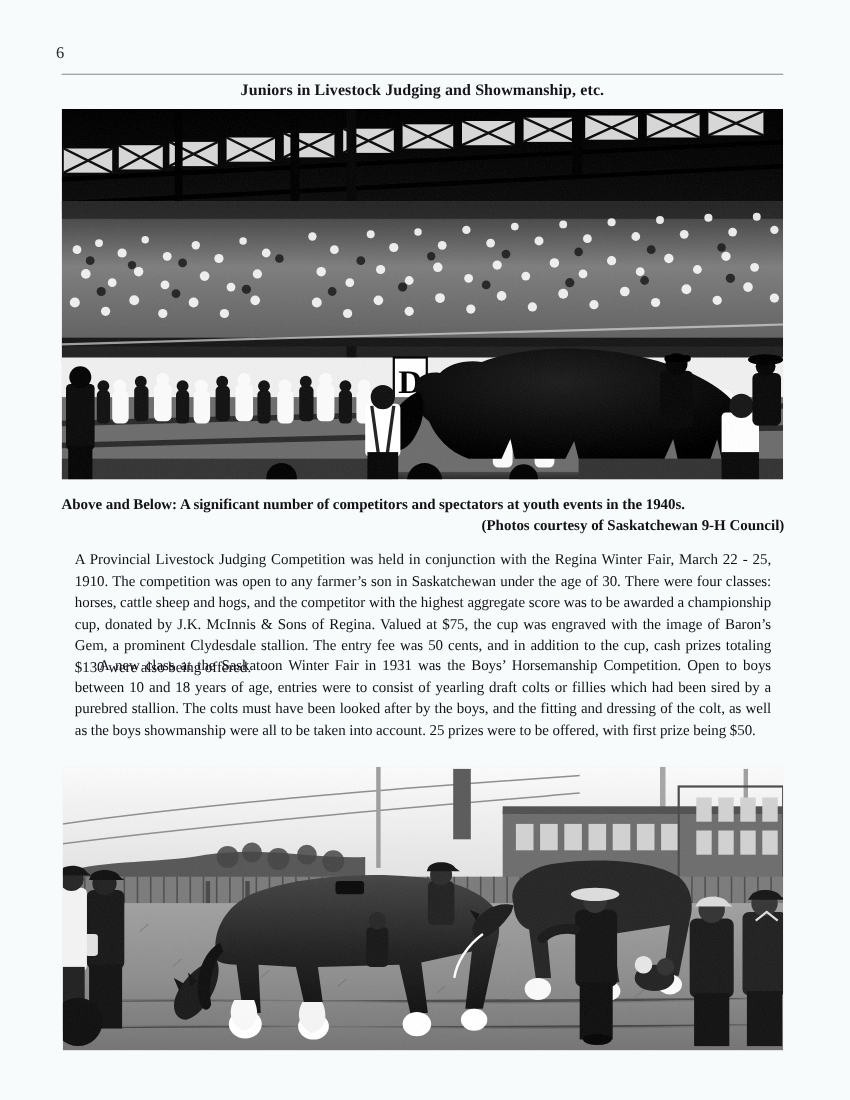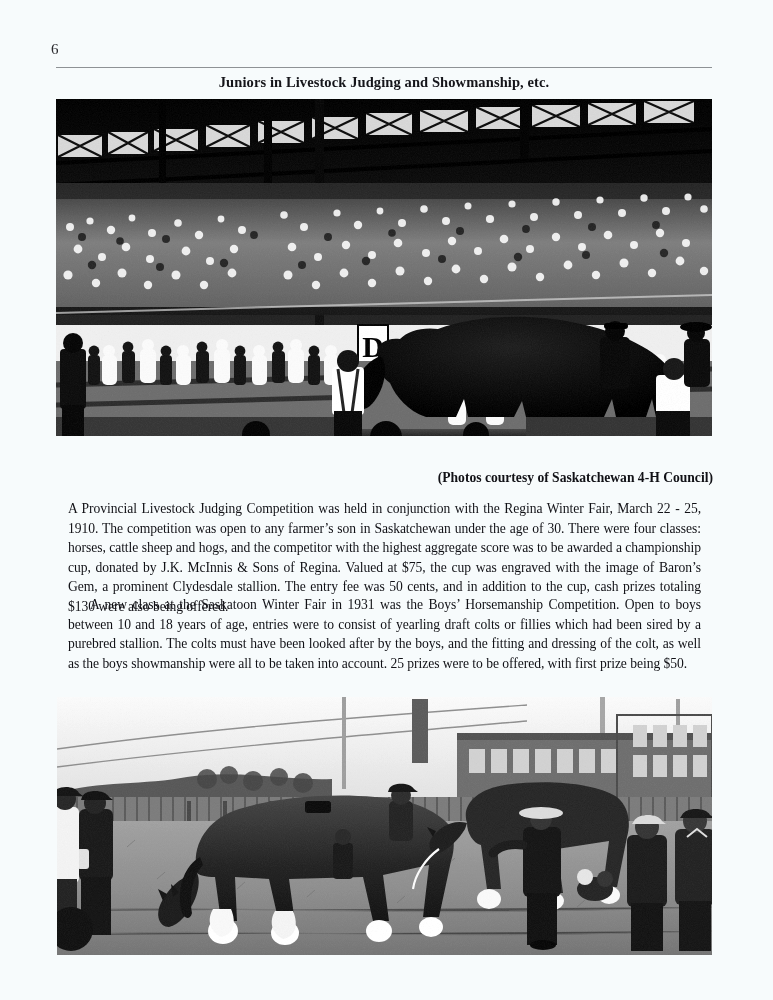--- a/index.html
+++ b/index.html
@@ -415,22 +415,23 @@
           <circle cx="200" cy="336" r="14"></circle>
           <circle cx="330" cy="338" r="16"></circle>
           <circle cx="420" cy="336" r="13"></circle>
         </g>
 
         <rect x="0" y="0" width="656" height="337" filter="url(#grainTop)" opacity="0.5"></rect>
       </svg>
     </div>
   </div>
 
-
-  <div class="textblock caption-credit" id="caption-credit">(Photos courtesy of Saskatchewan 4-H Council)</div>
+  <div class="textblock caption-line" id="caption-above">Above and Below: A significant number of competitors and spectators at youth events in the 1940s.</div>
+
+  <div class="textblock caption-credit" id="caption-credit">(Photos courtesy of Saskatchewan 9-H Council)</div>
 
   <div class="textblock" id="para-1">
     <p class="body">A Provincial Livestock Judging Competition was held in conjunction with the Regina Winter Fair, March 22 - 25, 1910. The competition was open to any farmer’s son in Saskatchewan under the age of 30. There were four classes: horses, cattle sheep and hogs, and the competitor with the highest aggregate score was to be awarded a championship cup, donated by J.K. McInnis &amp; Sons of Regina. Valued at $75, the cup was engraved with the image of Baron’s Gem, a prominent Clydesdale stallion. The entry fee was 50 cents, and in addition to the cup, cash prizes totaling $130 were also being offered.</p>
   </div>
 
   <div class="textblock" id="para-2">
     <p class="body indent">A new class at the Saskatoon Winter Fair in 1931 was the Boys’ Horsemanship Competition. Open to boys between 10 and 18 years of age, entries were to consist of yearling draft colts or fillies which had been sired by a purebred stallion. The colts must have been looked after by the boys, and the fitting and dressing of the colt, as well as the boys showmanship were all to be taken into account. 25 prizes were to be offered, with first prize being $50.</p>
   </div>
 
   <div class="photo" id="photo-bottom">

